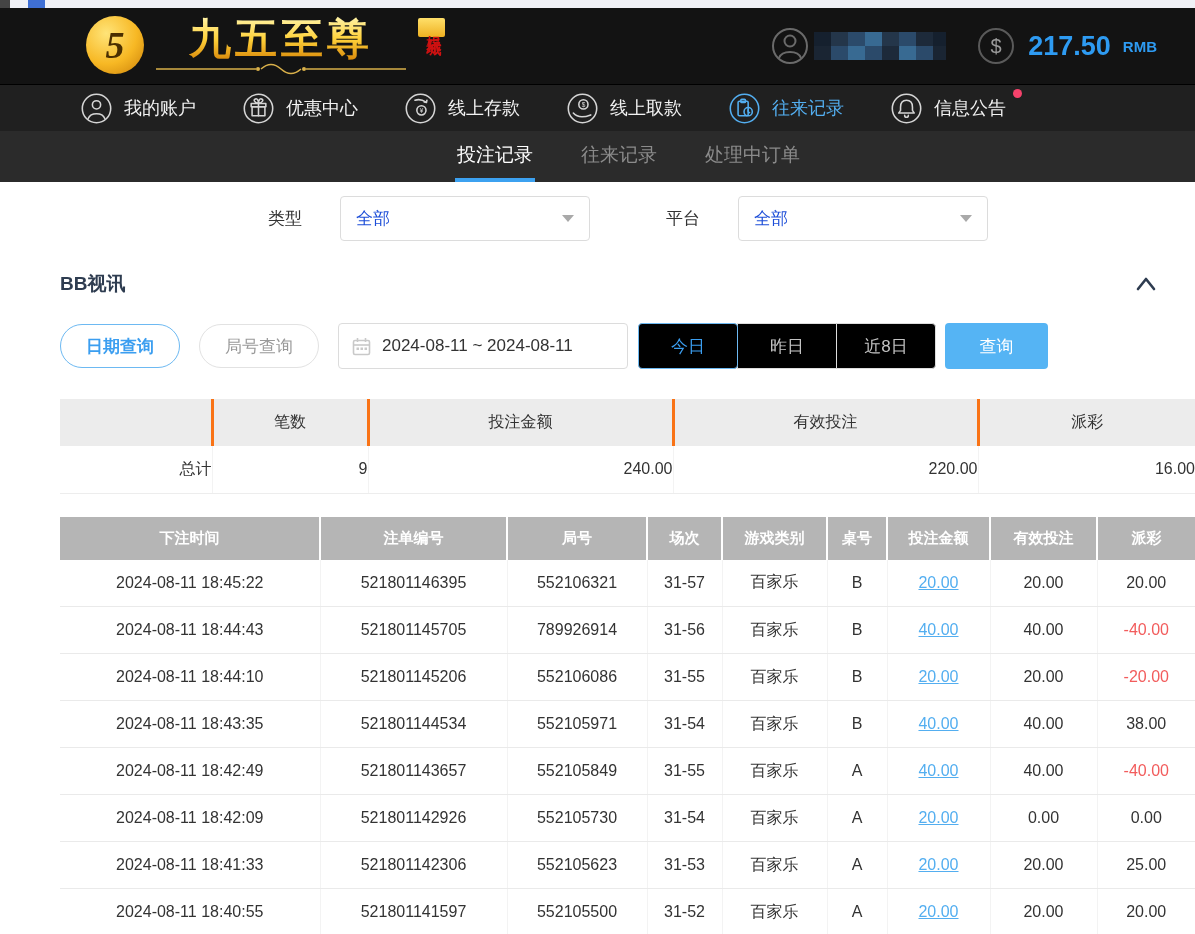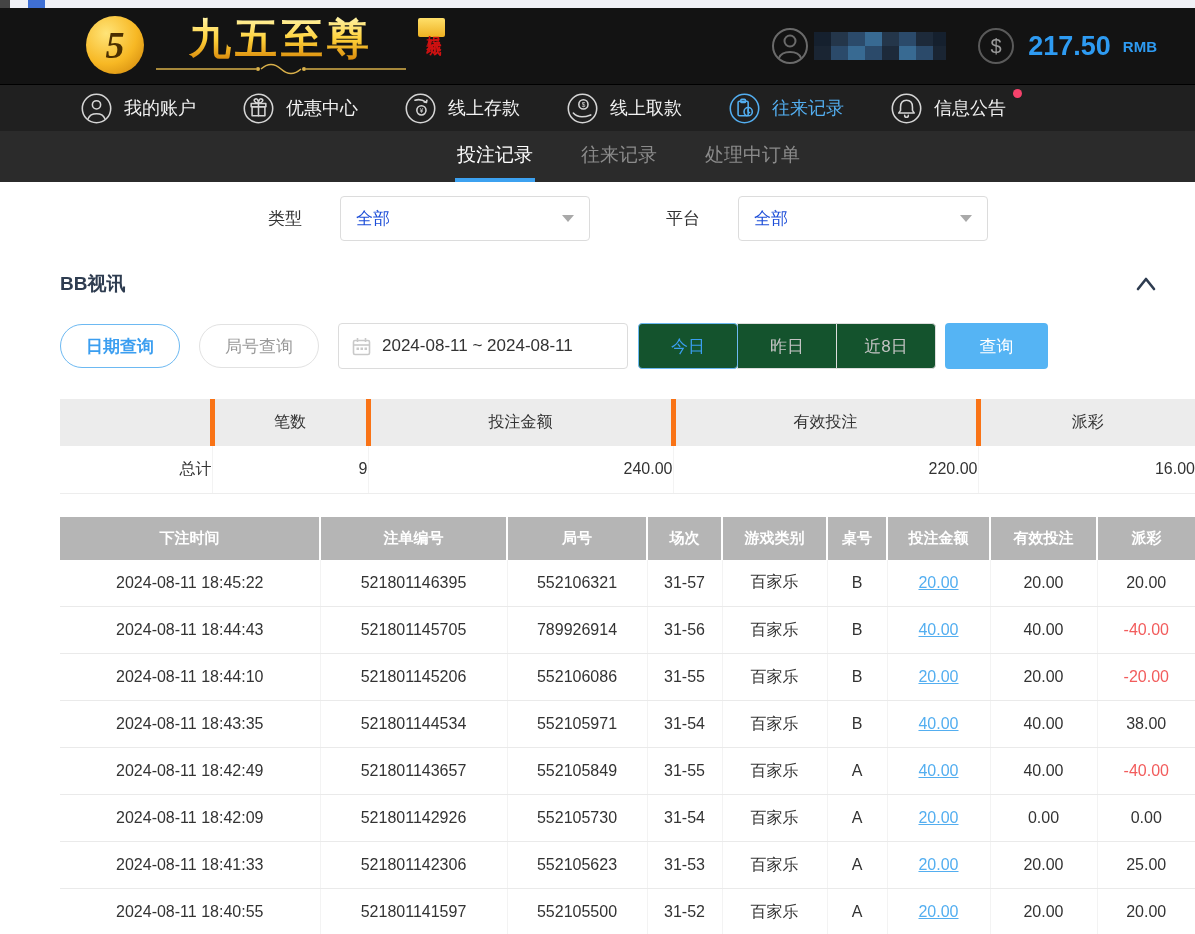--- a/index.html
+++ b/index.html
@@ -70,33 +70,33 @@
   .query-row { margin:26px 0 0 60px; display:flex; align-items:center; }
   .pill { height:44px; padding:0 25px; border-radius:22px; border:1px solid #e2e2e2;
           color:#999; font-size:17px; display:flex; align-items:center; background:#fff; cursor:pointer; }
   .pill.active { border-color:#6db9f2; color:#3b9ef0; font-weight:bold; }
   .pill + .pill { margin-left:19px; }
   .date-box { margin-left:19px; width:290px; height:46px; border:1px solid #dcdcdc; border-radius:4px;
               display:flex; align-items:center; padding:0 13px; gap:11px; font-size:17px;
               color:#333; cursor:pointer; background:#fff; }
   .range-group { margin-left:10px; display:flex; }
   .range-btn { width:100px; height:46px; border:1px solid #ddd; color:#c3c3c3; font-size:17px;
-               display:flex; align-items:center; justify-content:center; background:#14532d;
+               display:flex; align-items:center; justify-content:center; background:#000000;
                margin-left:-1px; cursor:pointer; position:relative; }
   .range-btn.first { border-radius:4px 0 0 4px; margin-left:0; }
   .range-btn.last  { border-radius:0 4px 4px 0; }
   .range-btn.active { border:1px solid #6db9f2; color:#3b9ef0; z-index:2; border-radius:4px; }
   .search-btn { margin-left:9px; width:103px; height:46px; background:#55b4f4; color:#fff;
                 font-size:17px; border:none; border-radius:4px; cursor:pointer; }
 
   
   table { border-collapse:collapse; table-layout:fixed; }
   .summary-table { margin:30px 0 0 60px; width:1135px; font-size:16px; }
   .summary-table th { background:#ececec; height:47px; font-weight:normal; color:#333;
-                      border-left:5px solid #f97316; text-align:center; }
+                      border-left:3px solid #f97316; text-align:center; }
   .summary-table th:first-child { border-left:none; }
   .summary-table td { height:47px; text-align:right; color:#333; background:#fff;
                       border-left:1px solid #f3f3f3; border-bottom:1px solid #ededed; }
   .summary-table td:first-child { border-left:none; }
 
   
   .bet-table { margin:23px 0 0 60px; width:1135px; font-size:16px; }
   .bet-table th { background:#b5b5b5; color:#fff; height:43px; font-size:15px; font-weight:bold;
                   border-left:2px solid #fff; text-align:center;margin-left:6px; }
   .bet-table th:first-child { border-left:none; }

